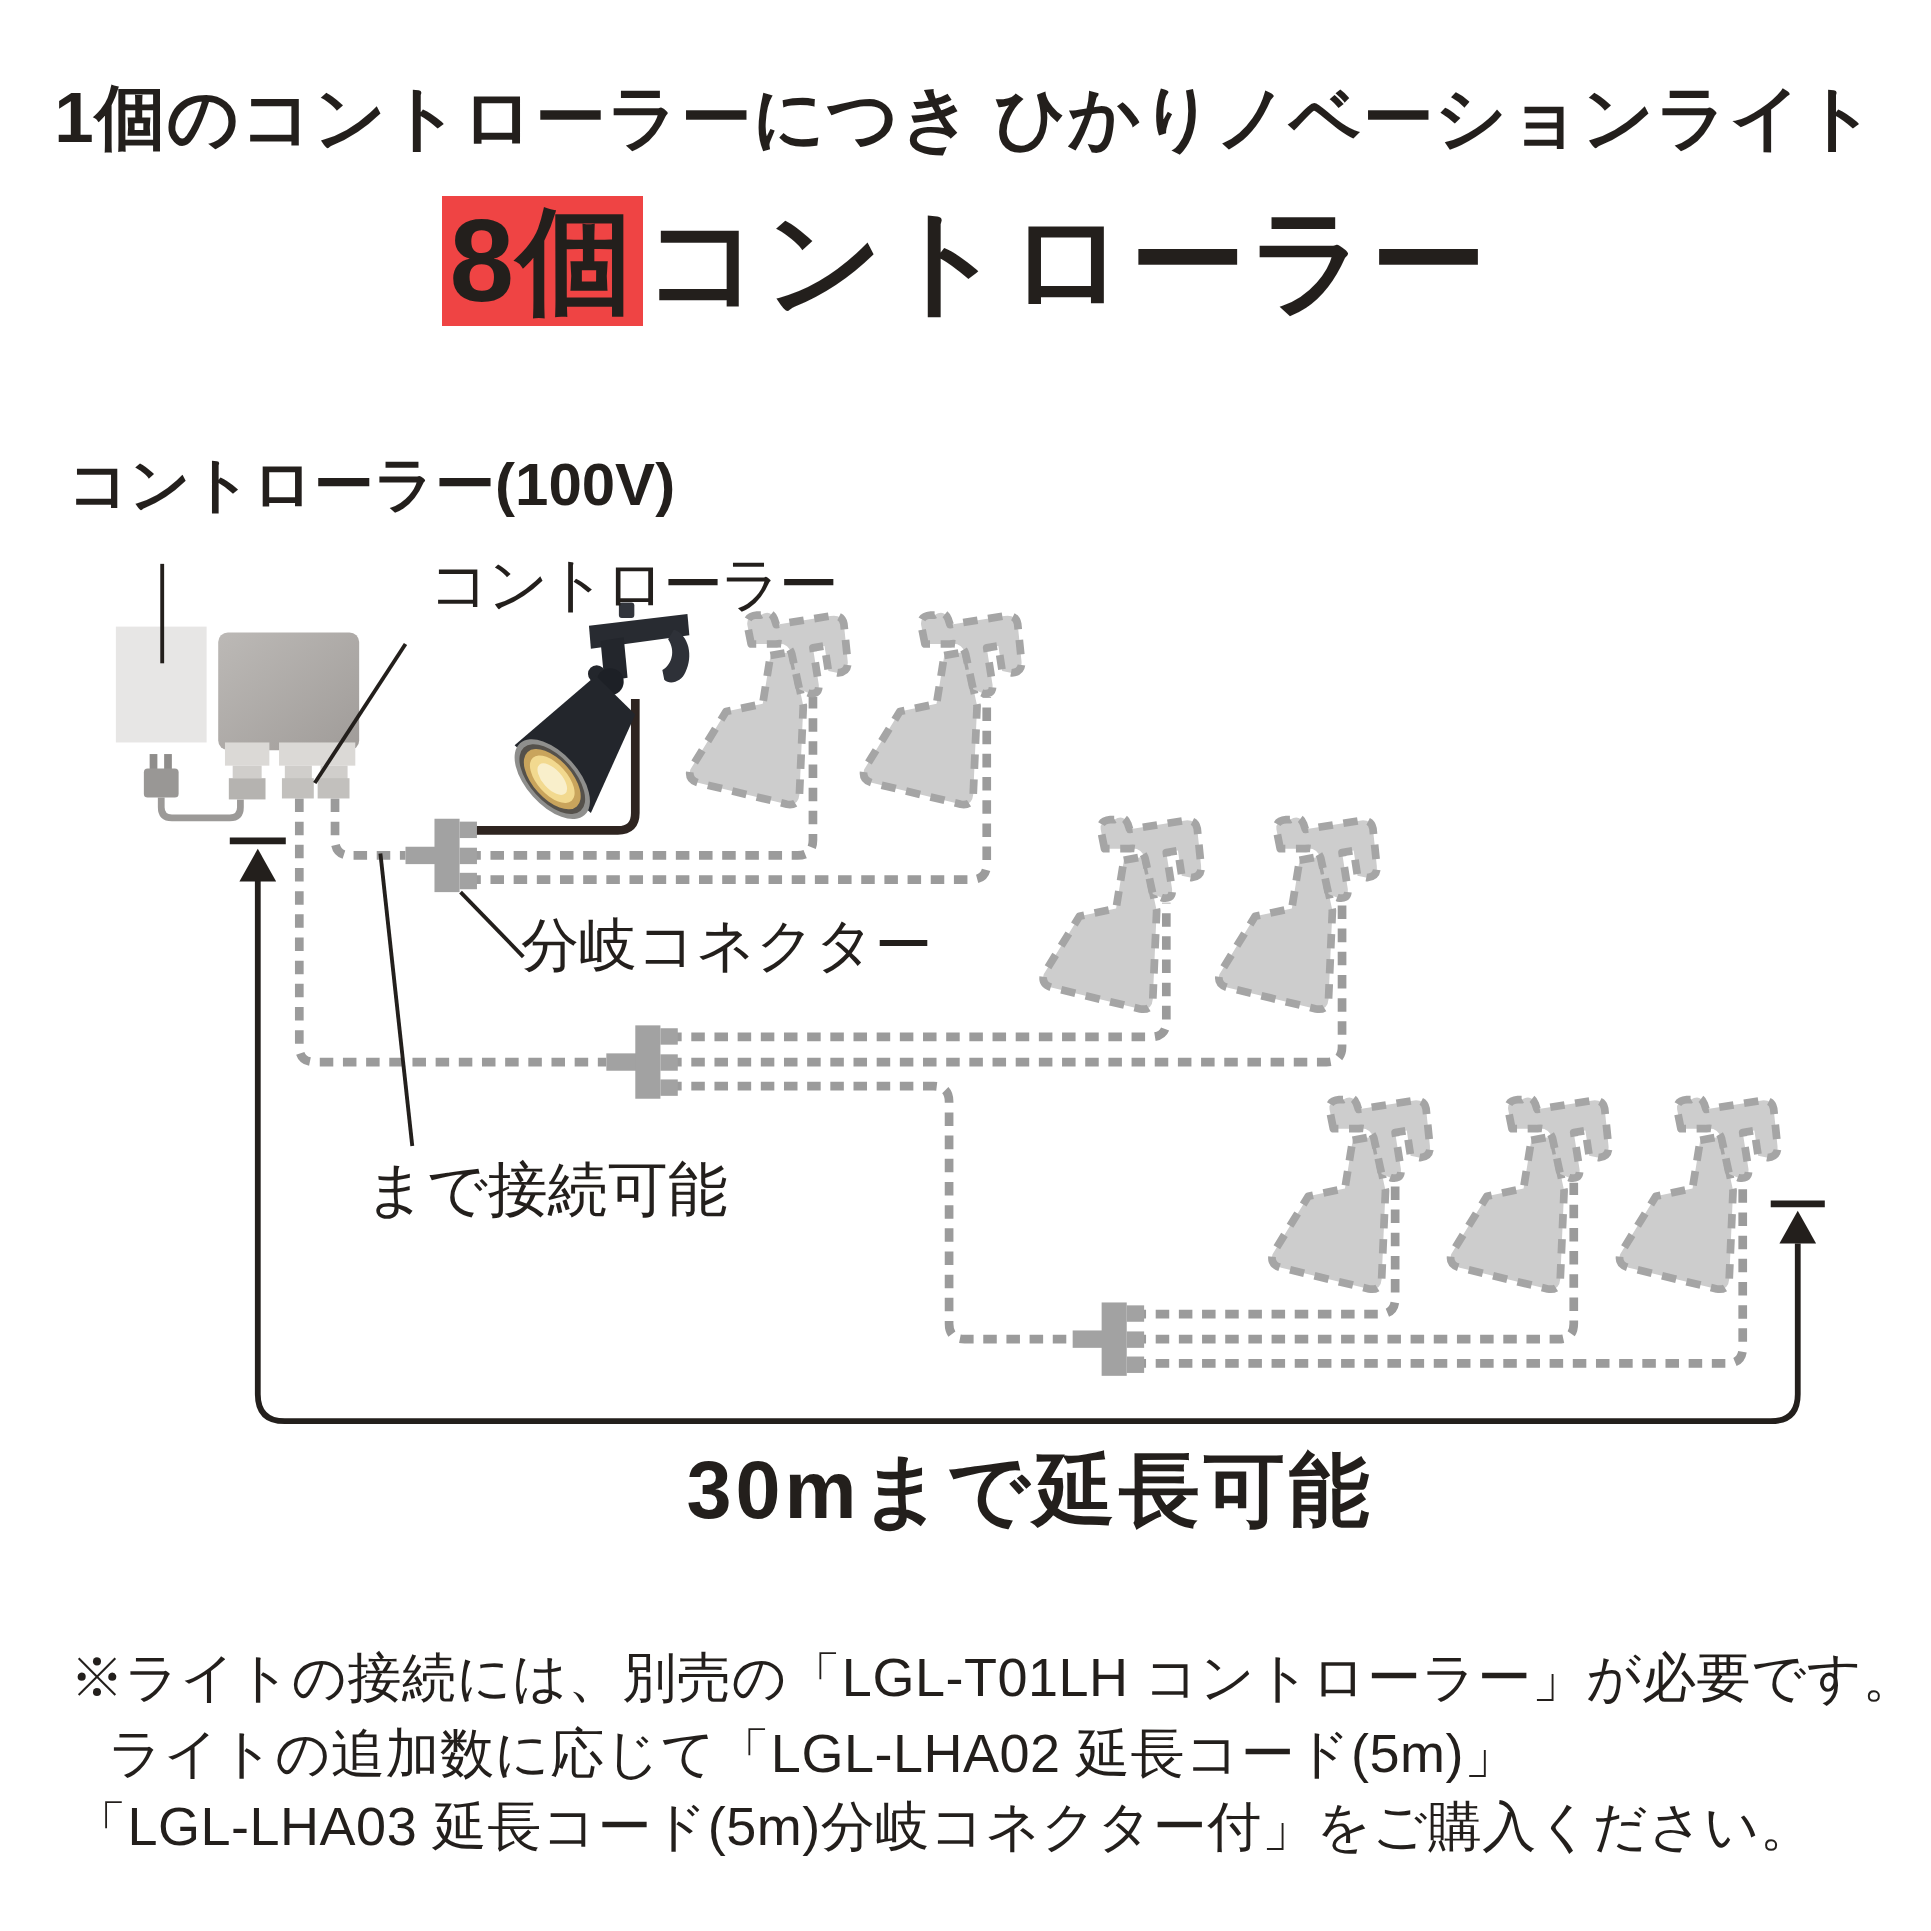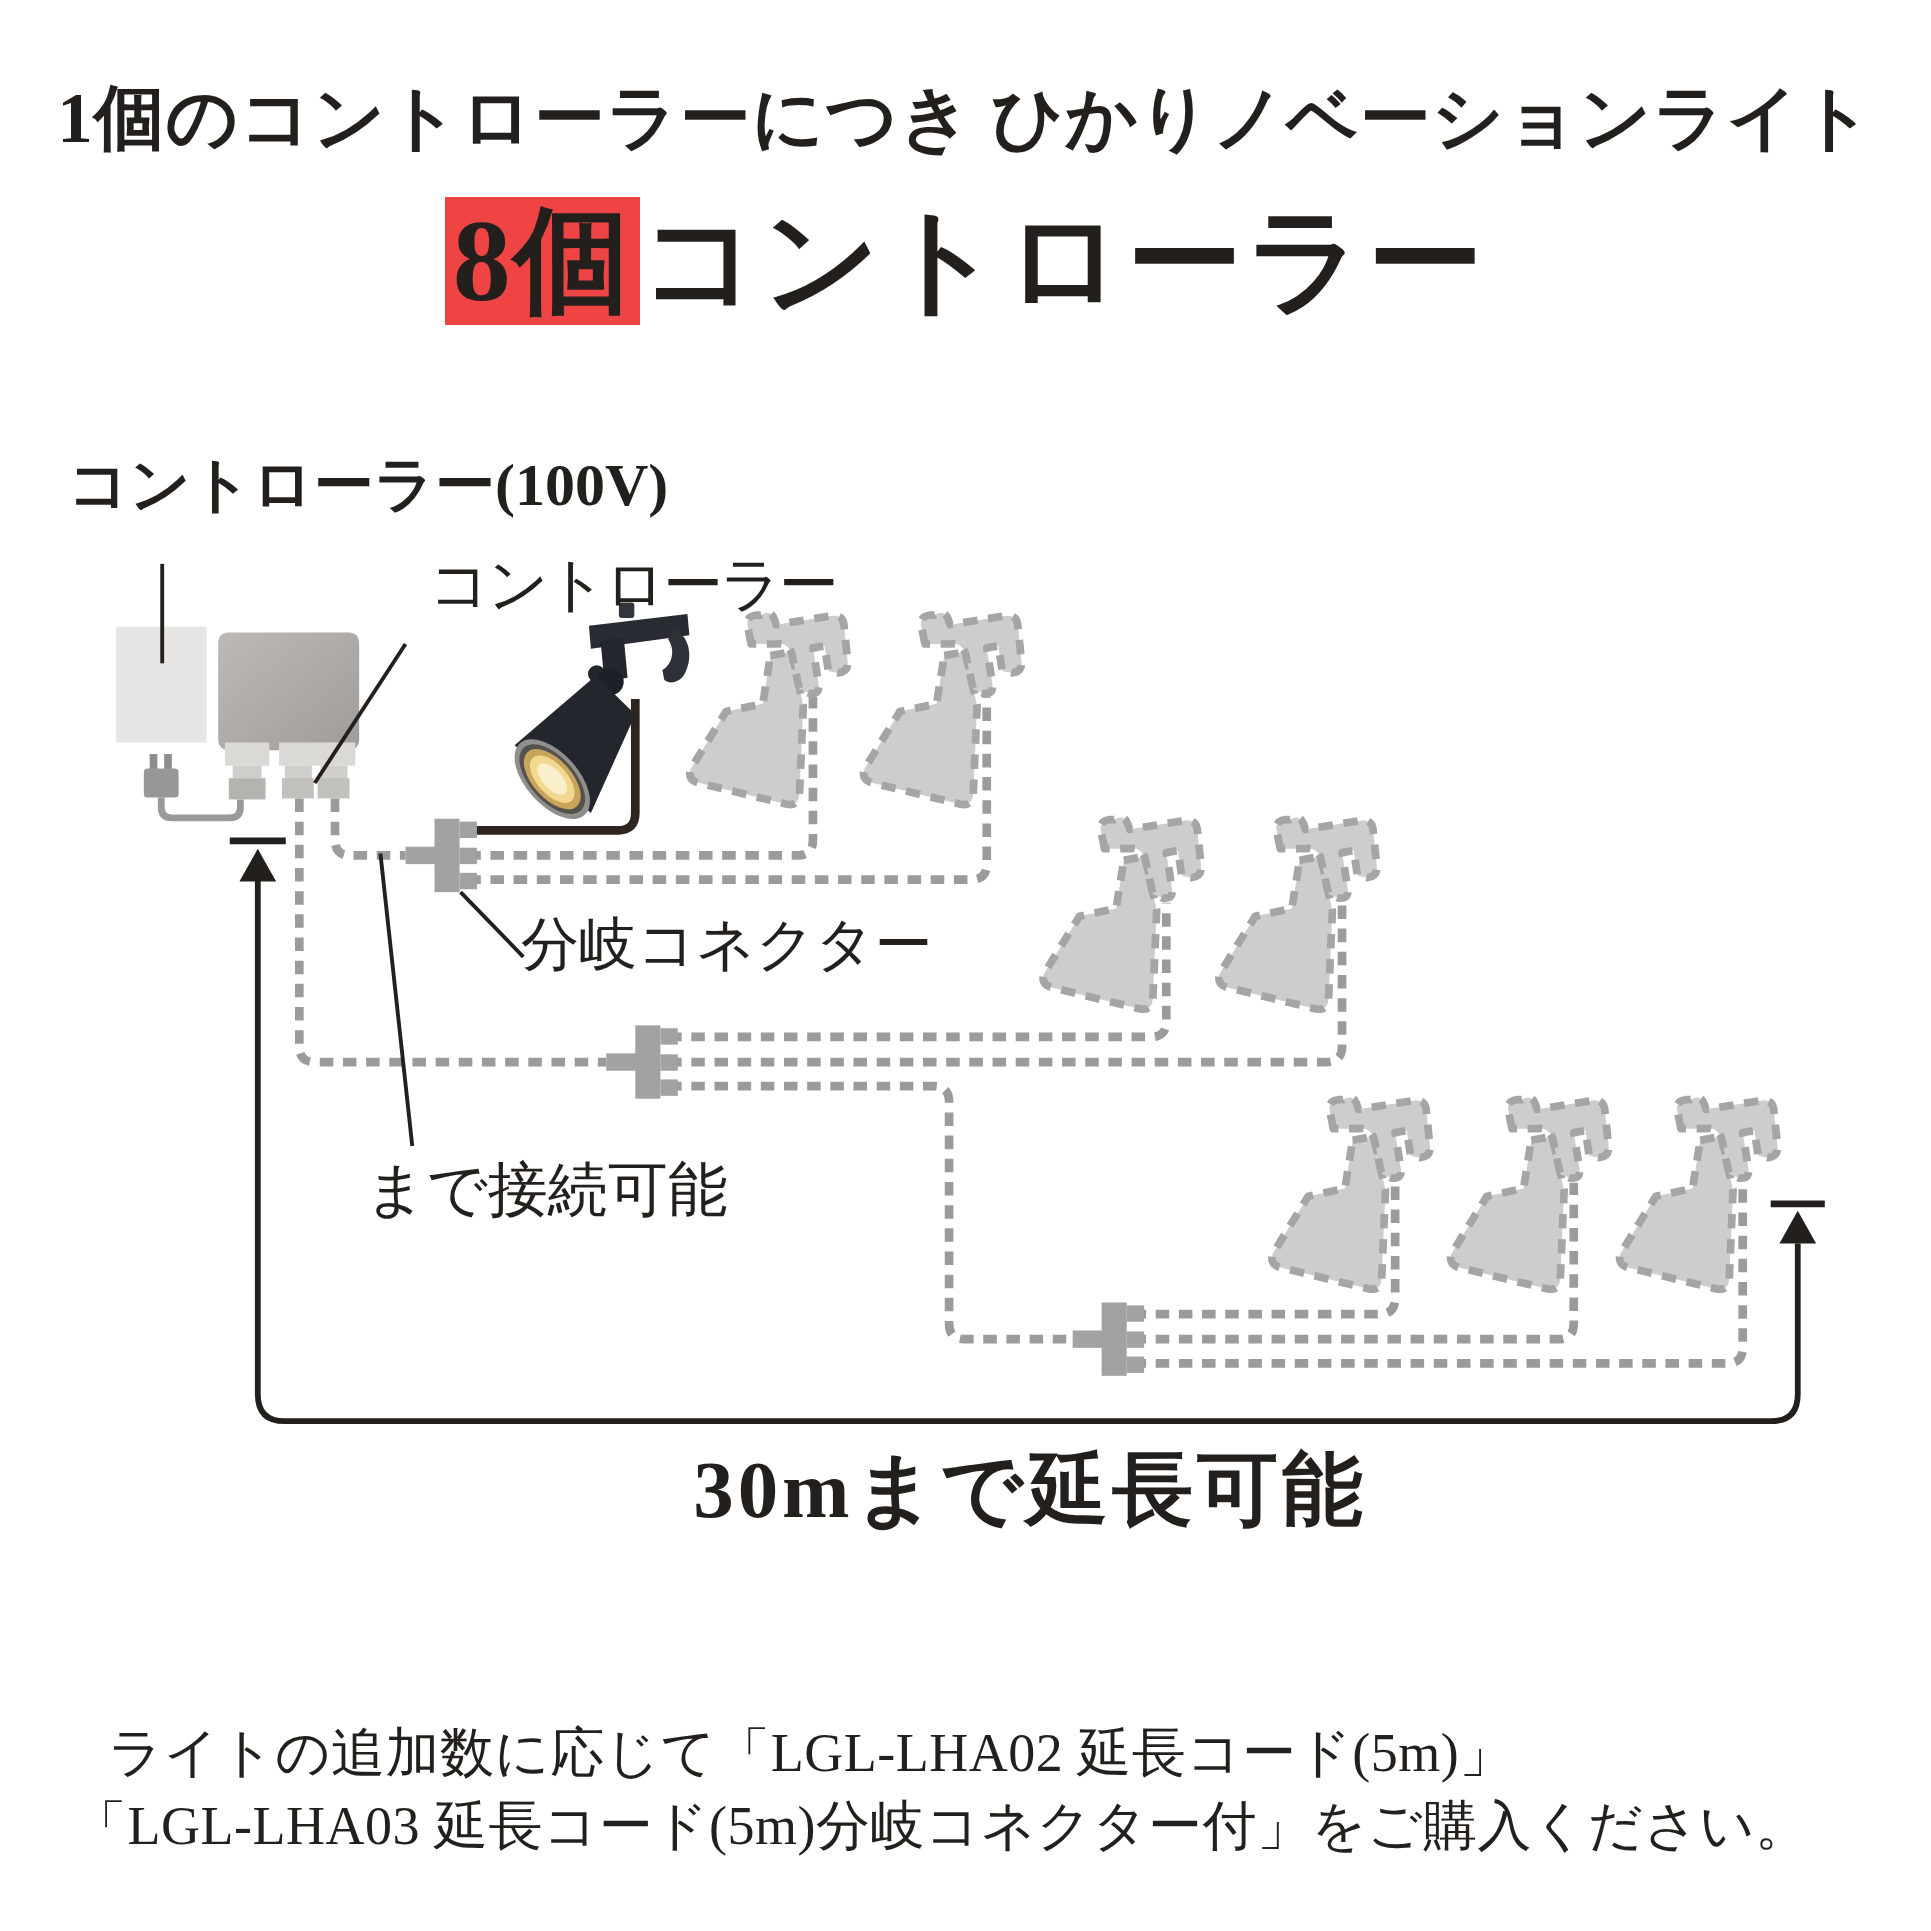--- a/index.html
+++ b/index.html
@@ -1,18 +1,18 @@
 <!DOCTYPE html>
 <html><head>
 <meta charset="utf-8">
 <style>
   html,body{margin:0;padding:0;background:#ffffff;}
   .stage{
     position:relative;width:1931px;height:1931px;background:#ffffff;overflow:hidden;
-    font-family:Liberation Serif, serif;color:#231f1c;
+    font-family:Liberation Sans, sans-serif;color:#231f1c;
   }
   .abs{position:absolute;}
   .title1{
     top:81px;left:0;width:1931px;text-align:center;
     font-size:71px;font-weight:700;letter-spacing:1px;line-height:1.05;white-space:nowrap;
   }
   .title2{
     top:199px;left:0;width:1931px;text-align:center;
     font-size:116px;font-weight:700;letter-spacing:2.9px;line-height:1.08;white-space:nowrap;
   }
@@ -138,17 +138,18 @@
 
   <div class="abs title1">1個のコントローラーにつき ひかりノベーションライト</div>
   <div class="abs title2"><span class="hl">8個</span><span>コントローラー</span></div>
 
   <div class="abs lbl lbl-outlet">コントローラー(100V)</div>
   <div class="abs lbl lbl-branch">分岐コネクター</div>
   <div class="abs lbl lbl-controller">コントローラー</div>
   <div class="abs lbl lbl-ext">まで接続可能</div>
   <div class="abs lbl lbl-30m">30mまで延長可能</div>
 
+  <div class="abs note note1">※ライトの接続には、別売の「LGL-T01LH コントローラー」が必要です。</div>
   <div class="abs note note2">ライトの追加数に応じて「LGL-LHA02 延長コード(5m)」</div>
   <div class="abs note note3">「LGL-LHA03 延長コード(5m)分岐コネクター付」をご購入ください。</div>
 
 </div>
 
 
 </body></html>

